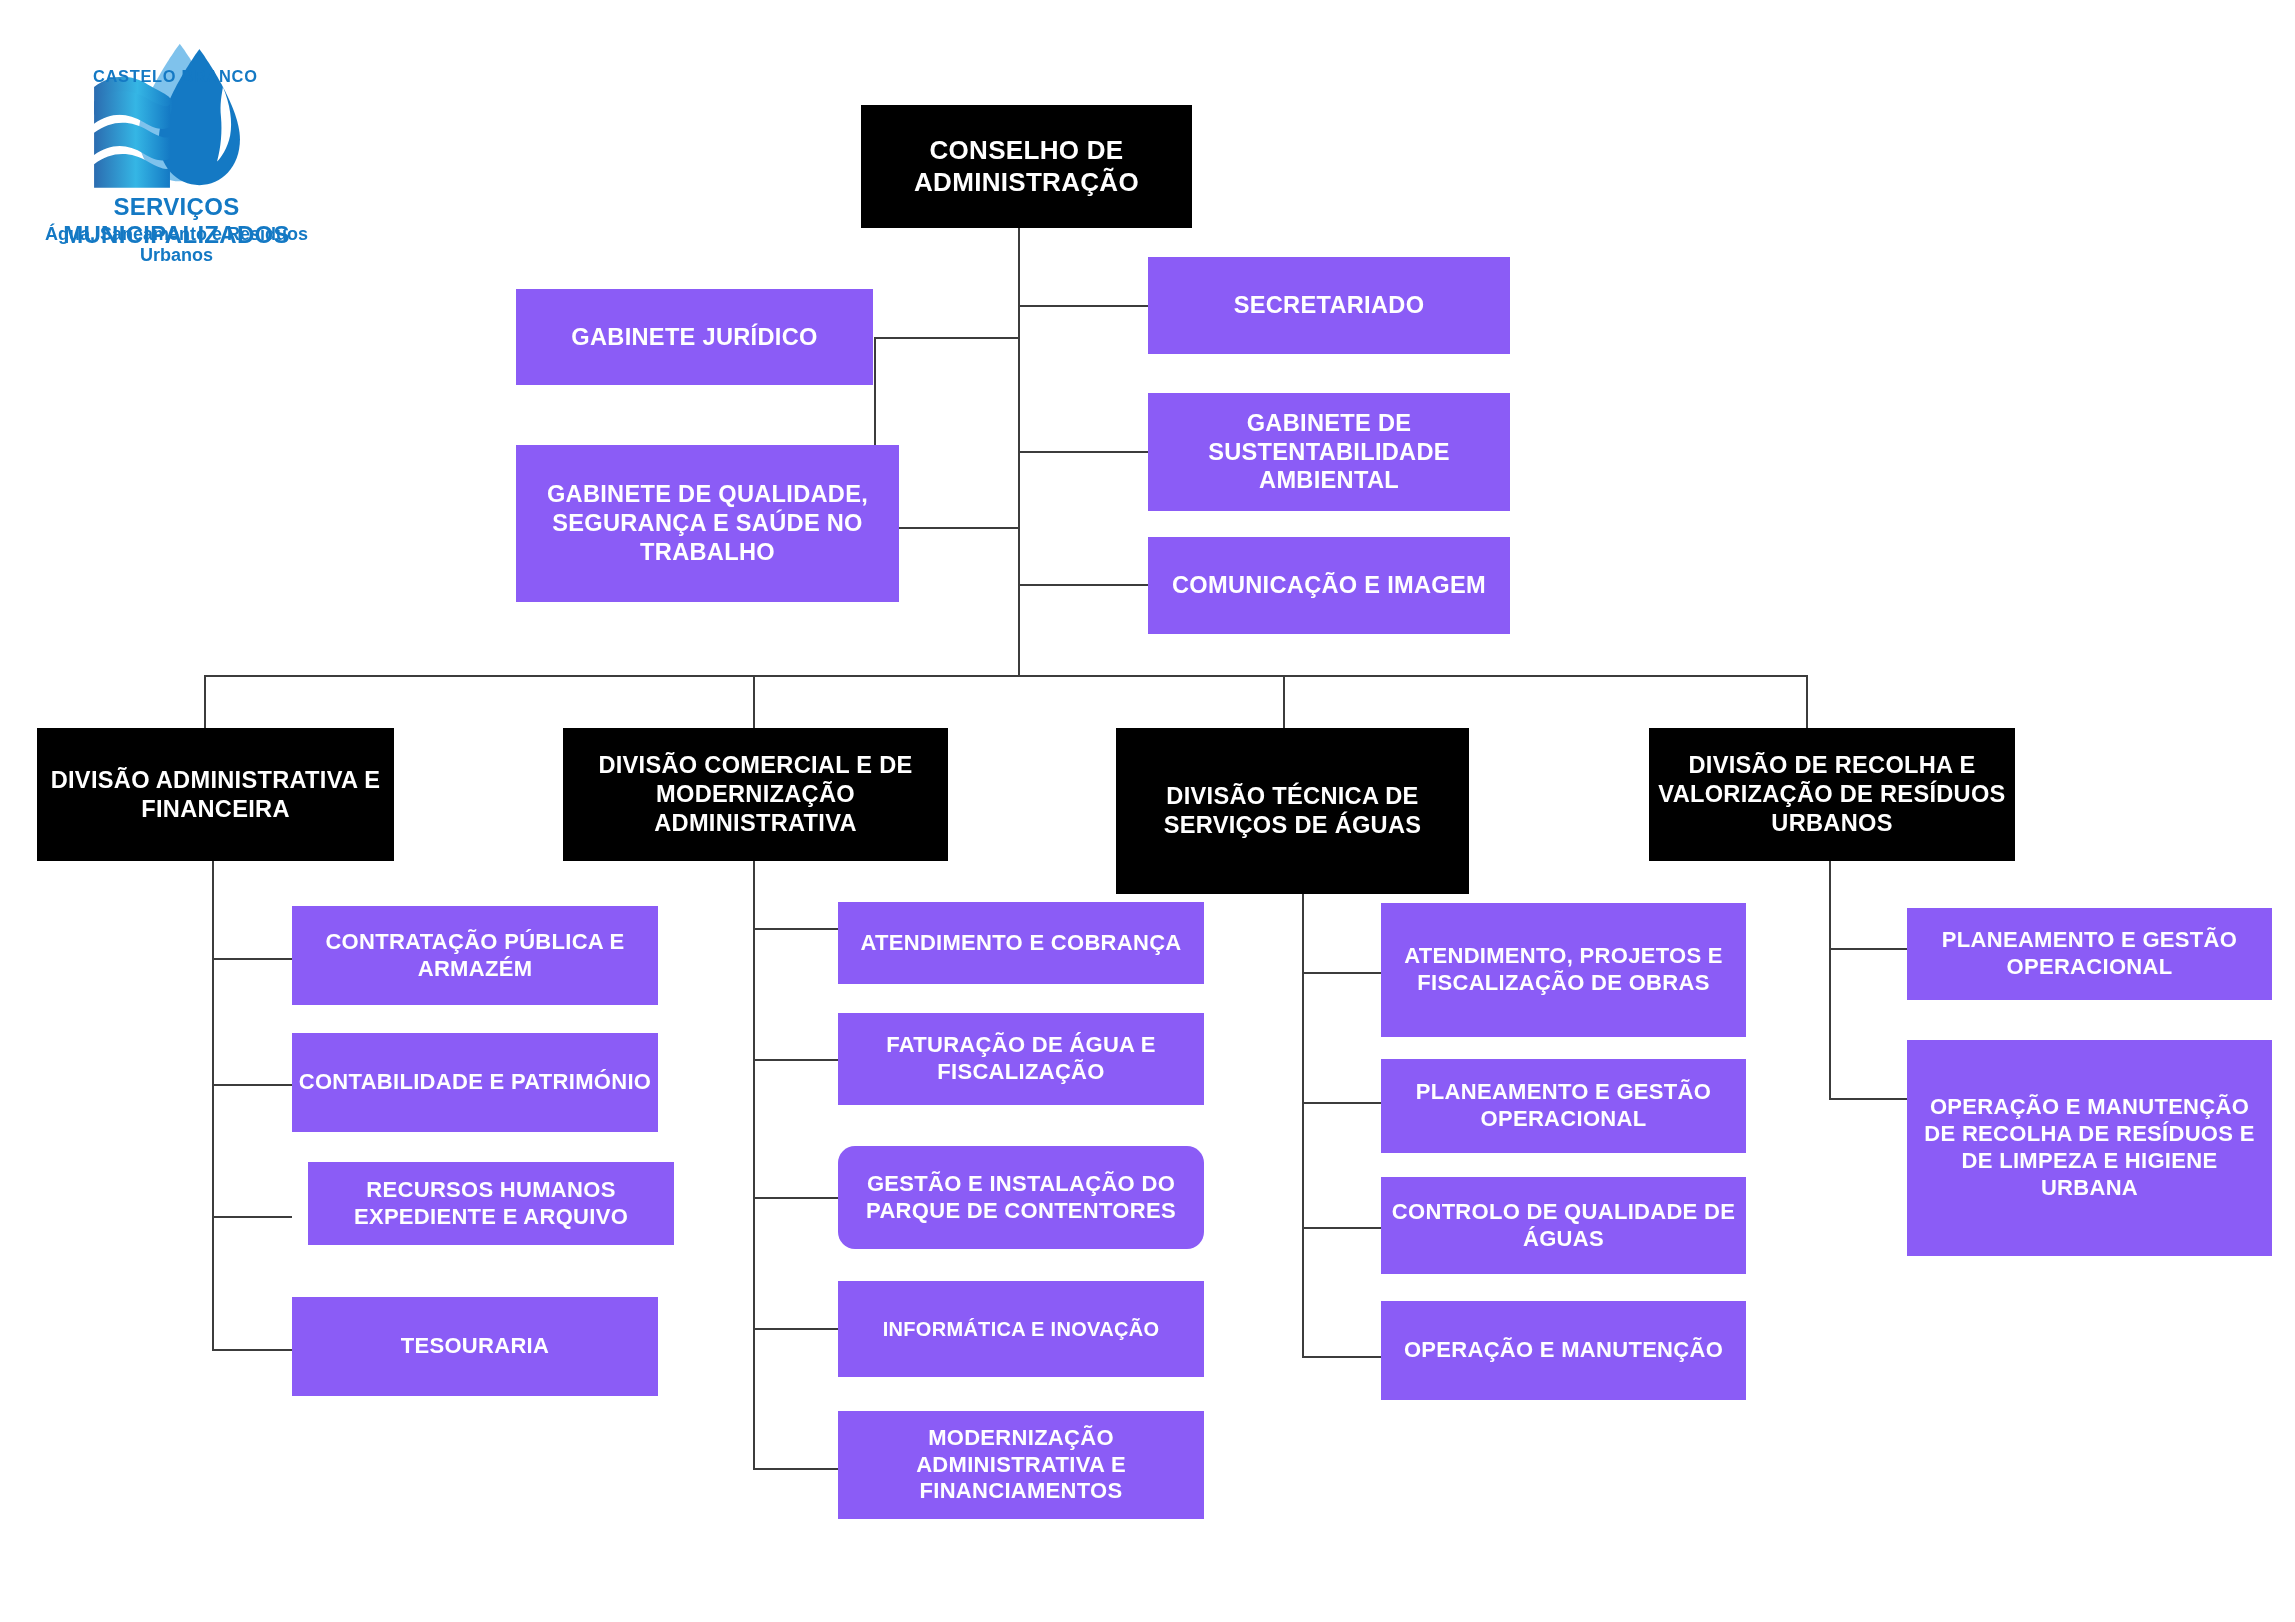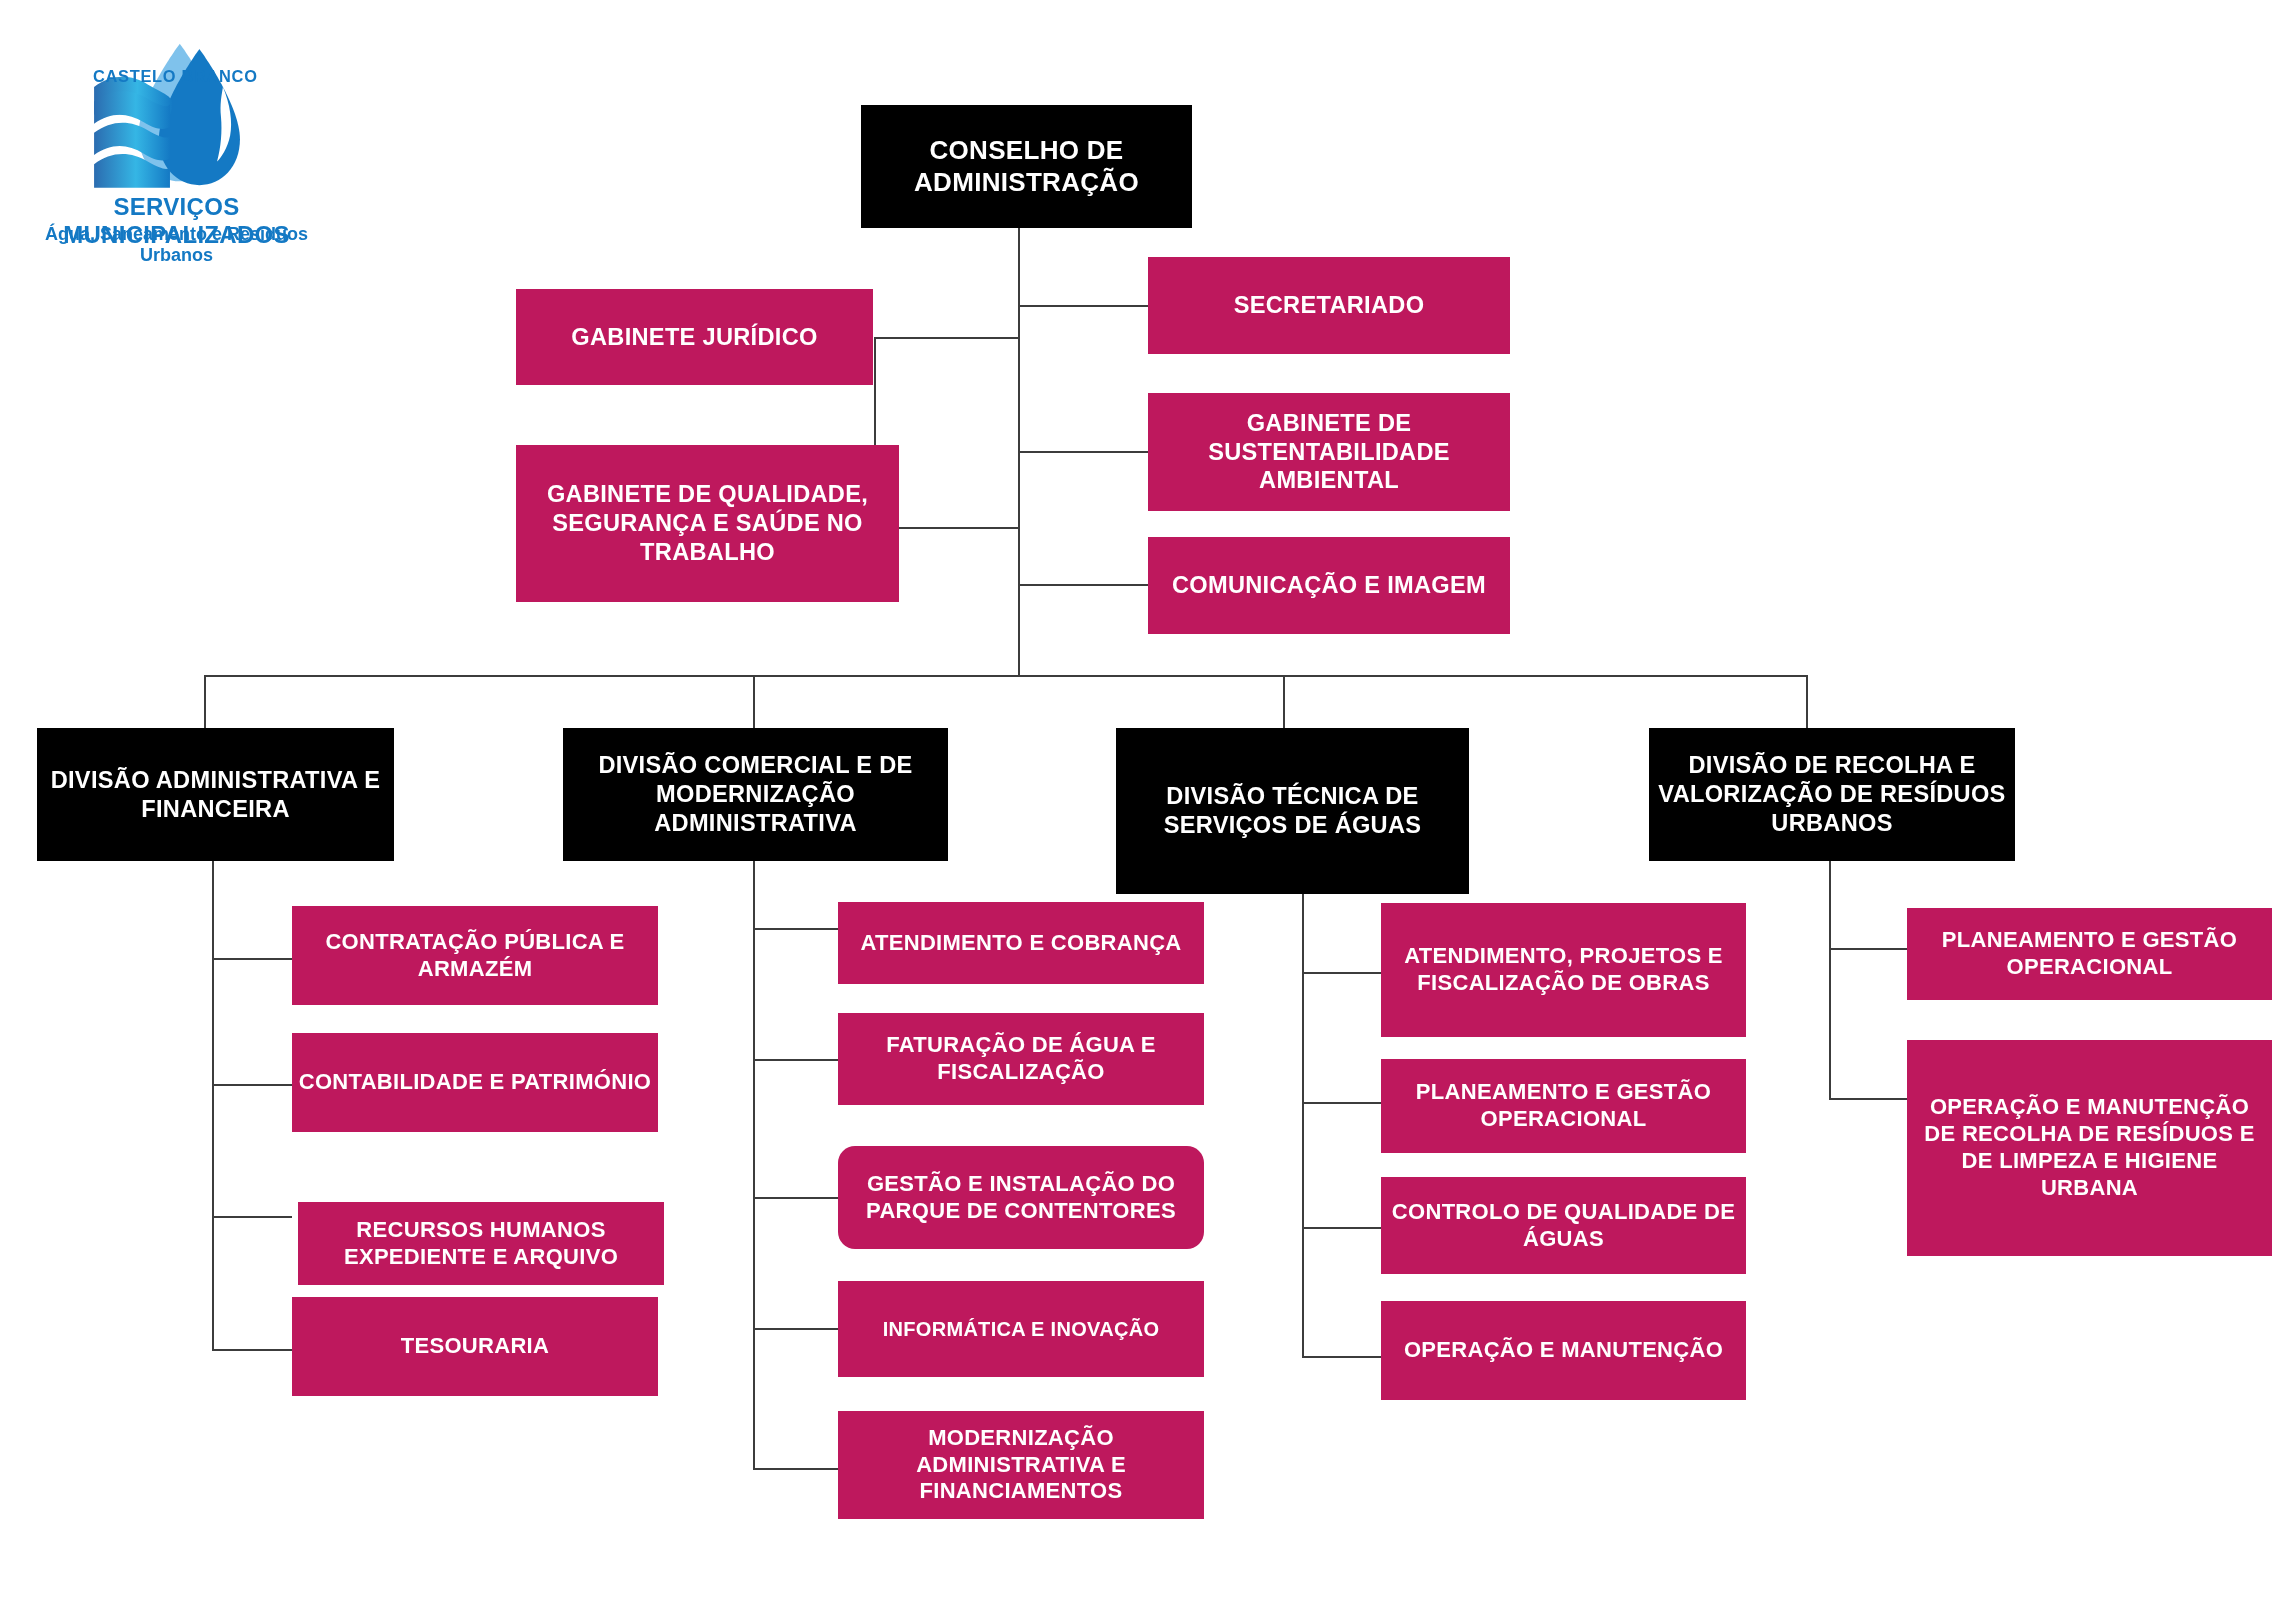--- a/index.html
+++ b/index.html
@@ -18,21 +18,21 @@
     display:flex;align-items:center;justify-content:center;
     text-align:center;
     color:#ffffff;
     font-weight:700;
     letter-spacing:0.3px;
     line-height:1.22;
     z-index:5;
     padding:2.6px 6.5px;
   }
   .box.dark{background:#000000;}
-  .box.light{background:#be185d;}
+  .box.light{background:#8b5cf6;}
 
   
   .ln{position:absolute;background:#3c3c3c;z-index:1;}
   .vl{width:2px;}
   .hl{height:2px;}
 
   
   #logo{position:absolute;left:39px;top:36px;width:275px;height:222px;z-index:8;}
   #logo .lg-top{
     position:absolute;left:54px;top:31px;
@@ -145,21 +145,21 @@
 
   <div class="box dark" style="left:37px;top:728px;width:357px;height:133px;font-size:23.6px;">
     <span>DIVISÃO ADMINISTRATIVA E FINANCEIRA</span>
   </div>
   <div class="box light" style="left:292px;top:906px;width:366px;height:99px;font-size:22px;">
     <span>CONTRATAÇÃO PÚBLICA E ARMAZÉM</span>
   </div>
   <div class="box light" style="left:292px;top:1033px;width:366px;height:99px;font-size:22px;">
     <span>CONTABILIDADE E PATRIMÓNIO</span>
   </div>
-  <div class="box light" style="left:298px;top:1162px;width:366px;height:83px;font-size:22px;margin-top:40px;">
+  <div class="box light" style="left:308px;top:1162px;width:366px;height:83px;font-size:22px;">
     <span>RECURSOS HUMANOS EXPEDIENTE E ARQUIVO</span>
   </div>
   <div class="box dark" style="left:563px;top:728px;width:385px;height:133px;font-size:23.6px;">
     <span>DIVISÃO COMERCIAL E DE MODERNIZAÇÃO ADMINISTRATIVA</span>
   </div>
 
   <div class="box light" style="left:292px;top:1297px;width:366px;height:99px;font-size:22px;">
     <span>TESOURARIA</span>
   </div>
   <div class="box light" style="left:838px;top:902px;width:366px;height:82px;font-size:22px;">

